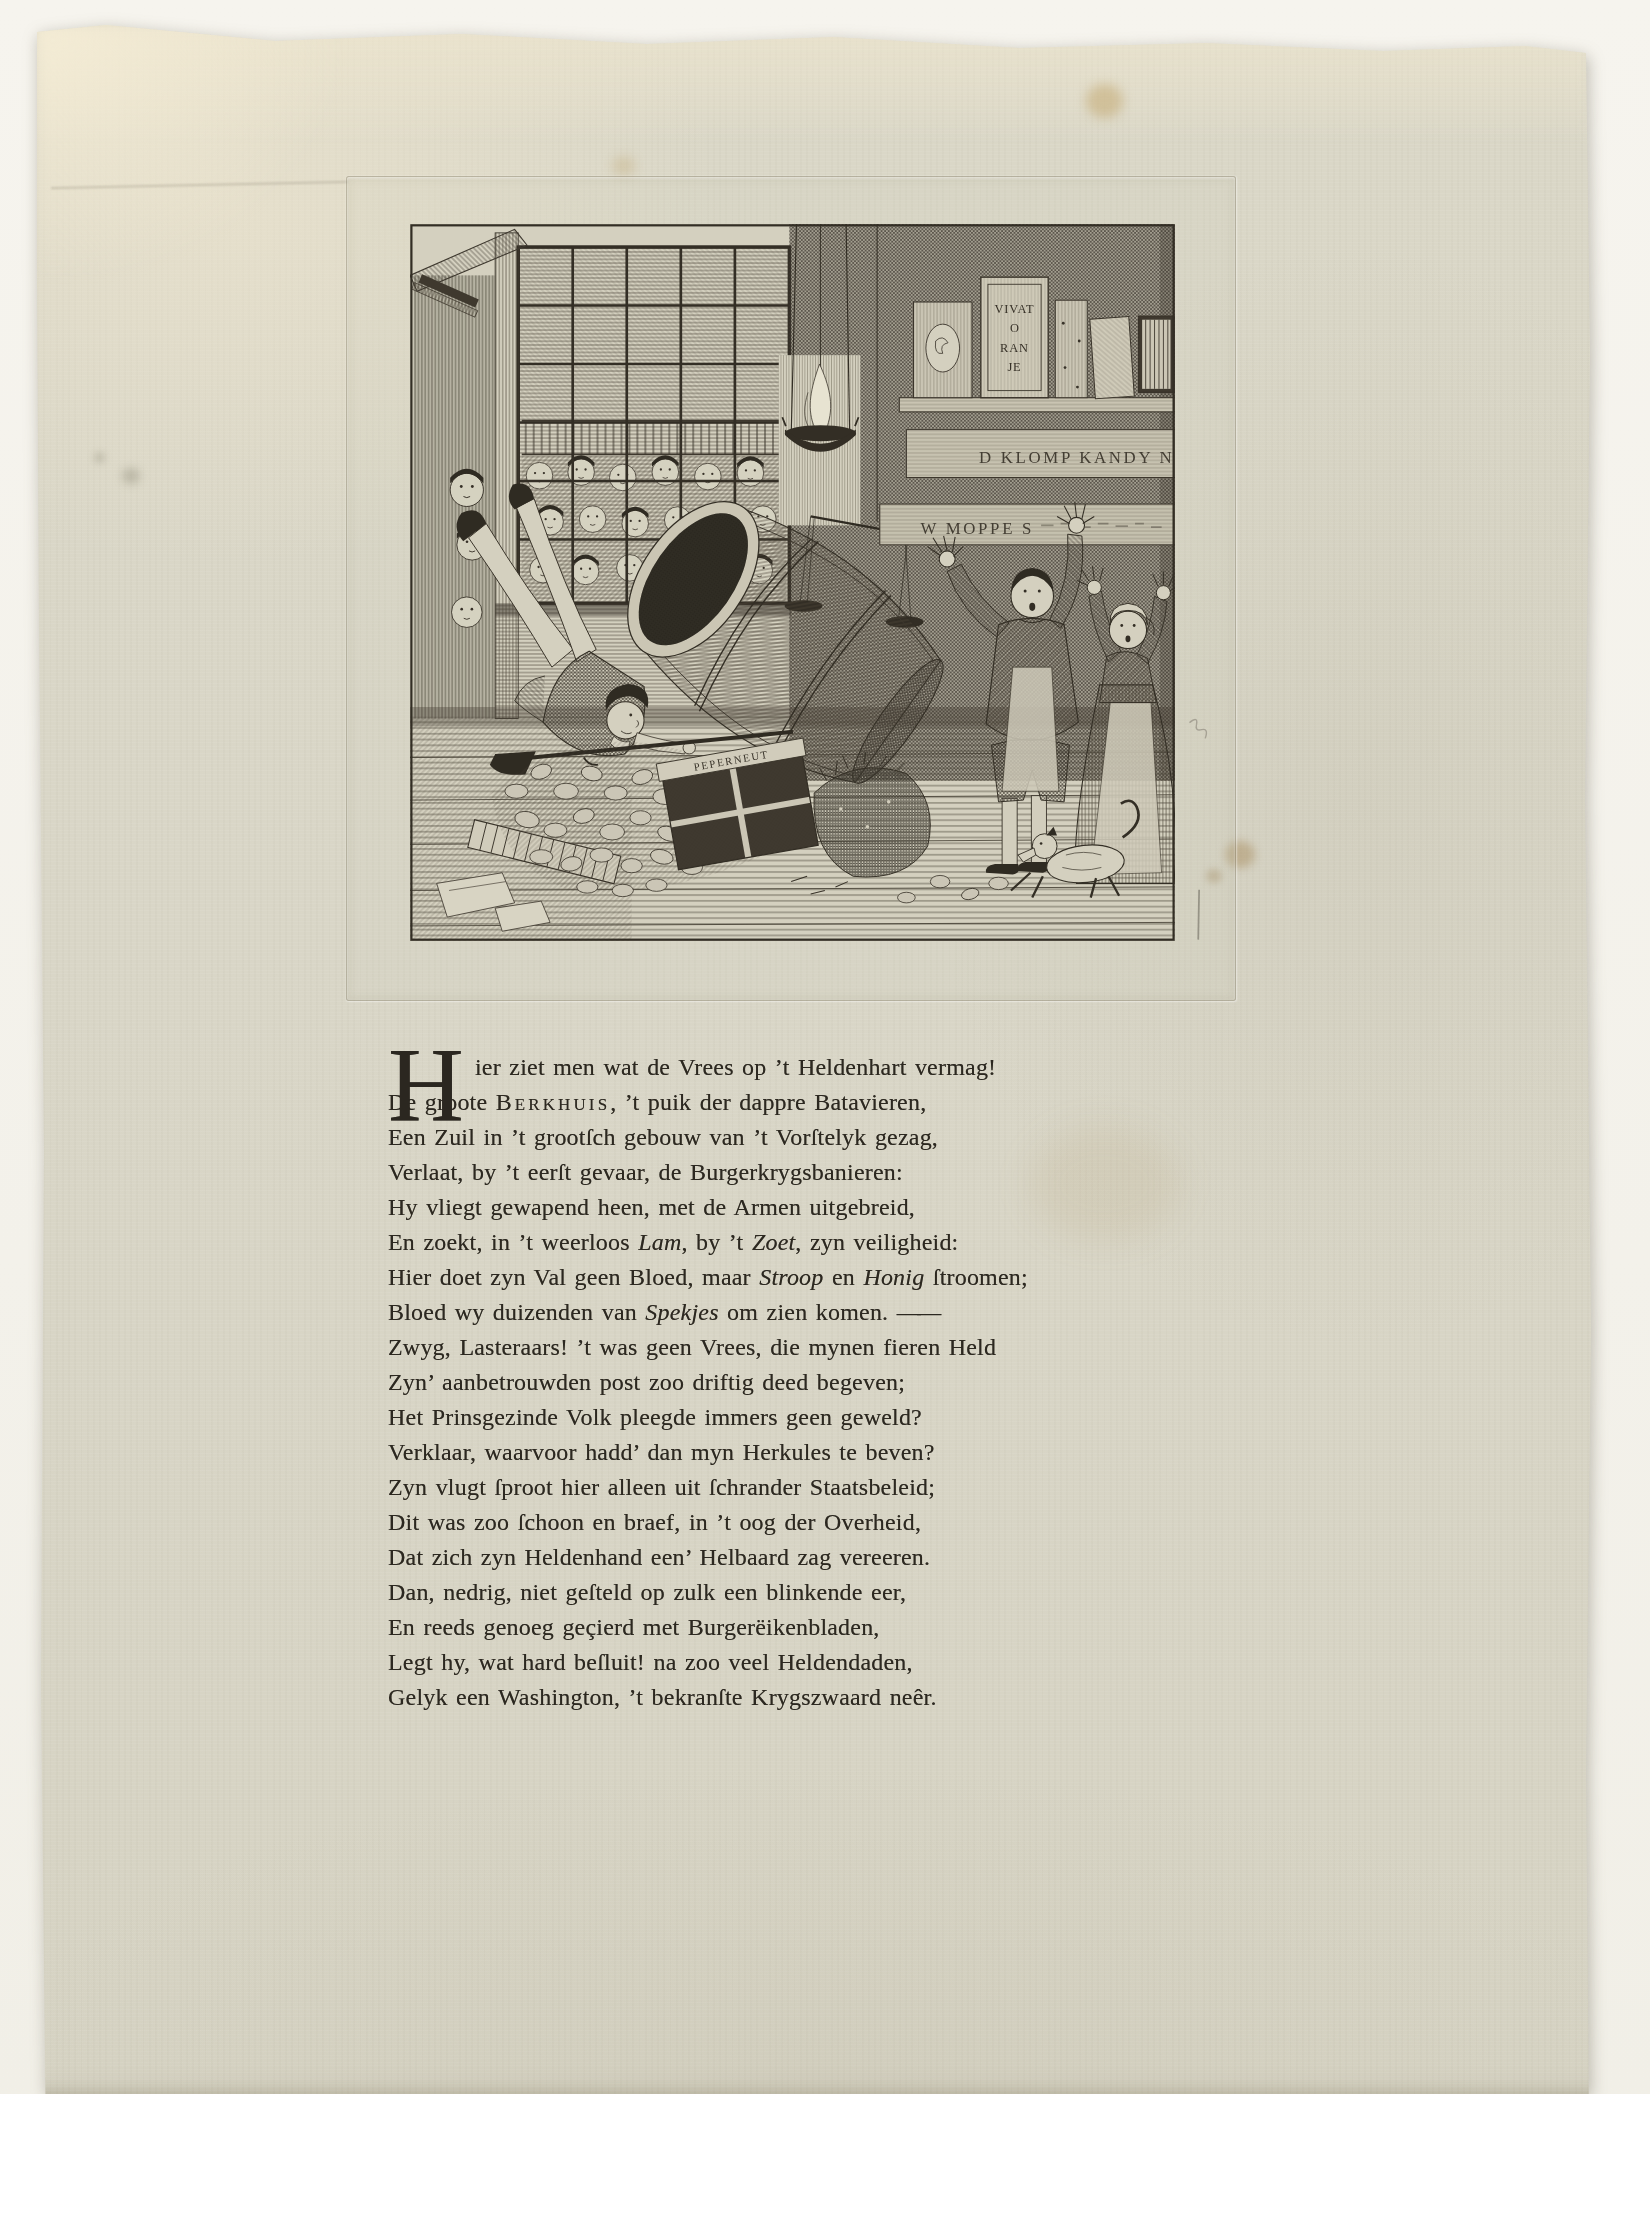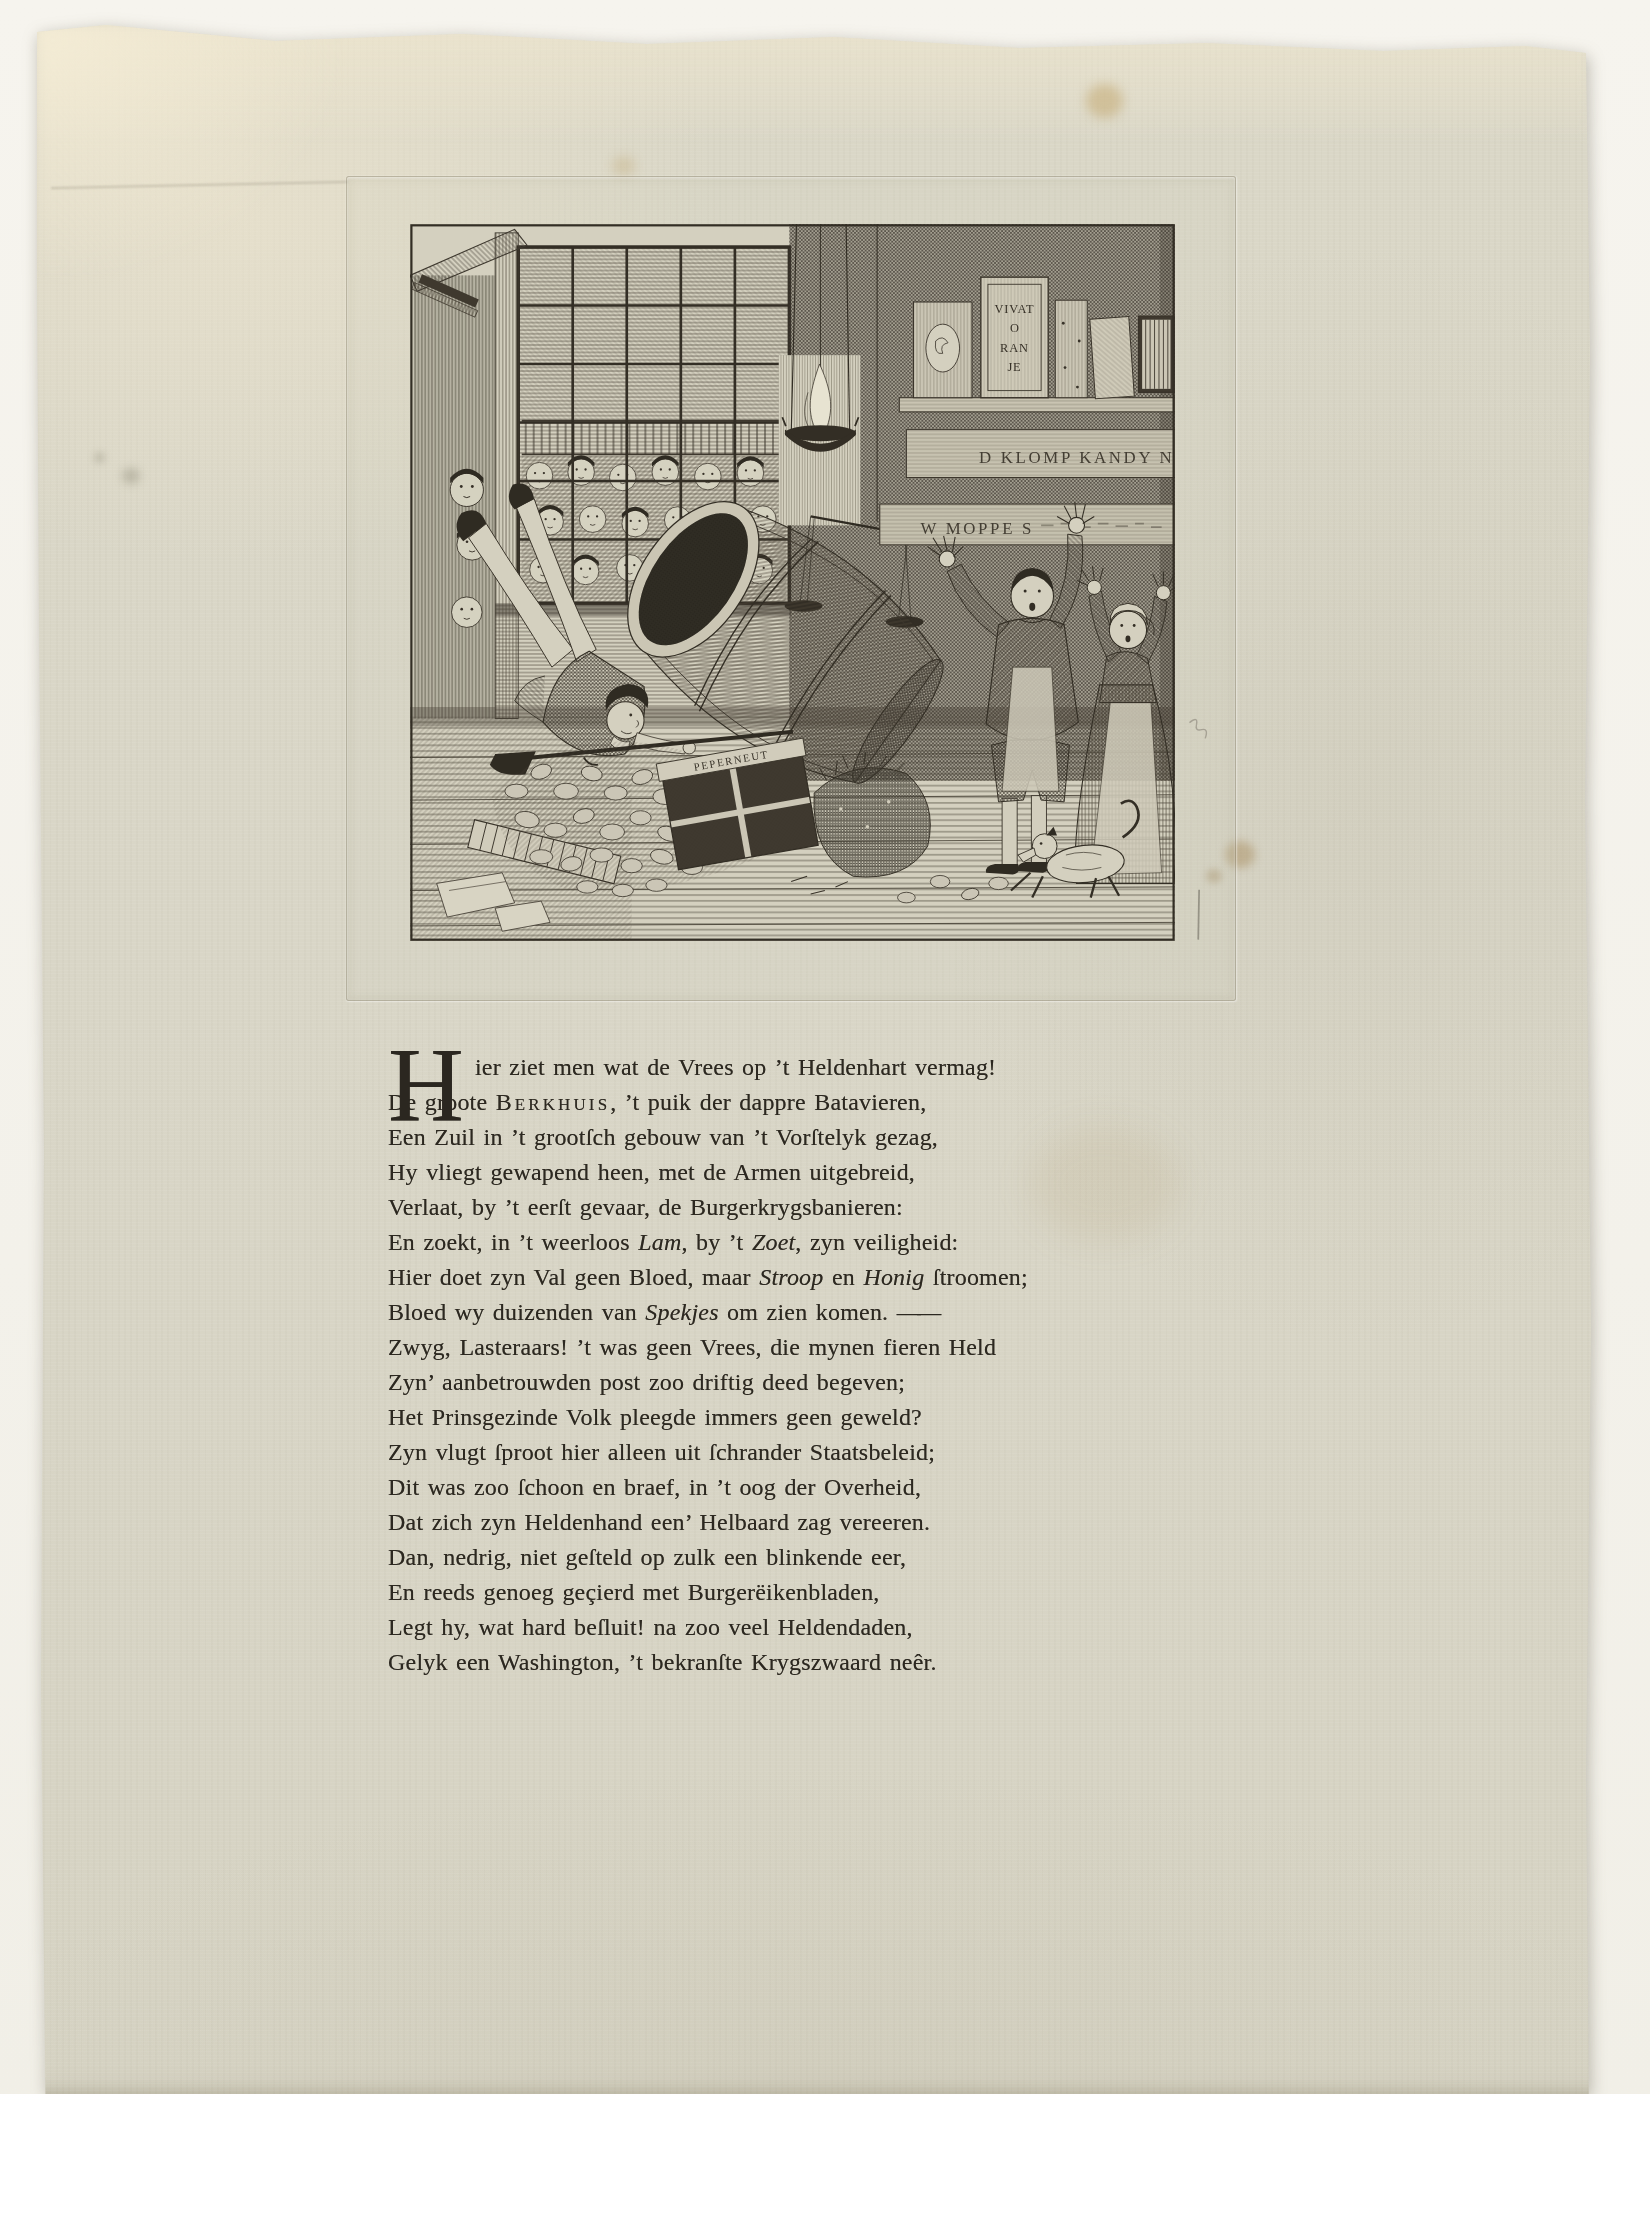--- a/index.html
+++ b/index.html
@@ -427,28 +427,29 @@
       <rect x="1.5" y="1.5" width="860" height="806" fill="none" stroke="#2f2a21" stroke-width="2.5"></rect>
       <rect width="863" height="809" fill="#8a8272" opacity=".05"></rect>
     </svg>
 
     <div class="poem">
       <span class="dropcap">H</span>
       <div id="poem-lines">
             <div class="pline first"><span>ier ziet men wat de Vrees op ’t Heldenhart vermag!</span></div>
             <div class="pline"><span>De groote </span><span class="sc">Berkhuis</span><span>, ’t puik der dappre Batavieren,</span></div>
             <div class="pline"><span>Een Zuil in ’t grootſch gebouw van ’t Vorſtelyk gezag,</span></div>
+            <div class="pline"><span>Verlaat, by ’t eerſt gevaar, de Burgerkrygsbanieren:</span></div>
             <div class="pline"><span>Hy vliegt gewapend heen, met de Armen uitgebreid,</span></div>
-            <div class="pline"><span>Verlaat, by ’t eerſt gevaar, de Burgerkrygsbanieren:</span></div>
             <div class="pline"><span>En zoekt, in ’t weerloos </span><span class="it">Lam</span><span>, by ’t </span><span class="it">Zoet</span><span>, zyn veiligheid:</span></div>
             <div class="pline"><span>Hier doet zyn Val geen Bloed, maar </span><span class="it">Stroop</span><span> en </span><span class="it">Honig</span><span> ſtroomen;</span></div>
             <div class="pline"><span>Bloed wy duizenden van </span><span class="it">Spekjes</span><span> om zien komen. </span><span class="dash">——</span></div>
             <div class="pline"><span>Zwyg, Lasteraars! ’t was geen Vrees, die mynen fieren Held</span></div>
             <div class="pline"><span>Zyn’ aanbetrouwden post zoo driftig deed begeven;</span></div>
             <div class="pline"><span>Het Prinsgezinde Volk pleegde immers geen geweld?</span></div>
+            <div class="pline"><span>Verklaar, waarvoor hadd’ dan myn Herkules te beven?</span></div>
             <div class="pline"><span>Zyn vlugt ſproot hier alleen uit ſchrander Staatsbeleid;</span></div>
             <div class="pline"><span>Dit was zoo ſchoon en braef, in ’t oog der Overheid,</span></div>
             <div class="pline"><span>Dat zich zyn Heldenhand een’ Helbaard zag vereeren.</span></div>
             <div class="pline"><span>Dan, nedrig, niet geſteld op zulk een blinkende eer,</span></div>
             <div class="pline"><span>En reeds genoeg geçierd met Burgerëikenbladen,</span></div>
             <div class="pline"><span>Legt hy, wat hard beſluit! na zoo veel Heldendaden,</span></div>
             <div class="pline"><span>Gelyk een Washington, ’t bekranſte Krygszwaard neêr.</span></div>
           </div>
     </div>
 

